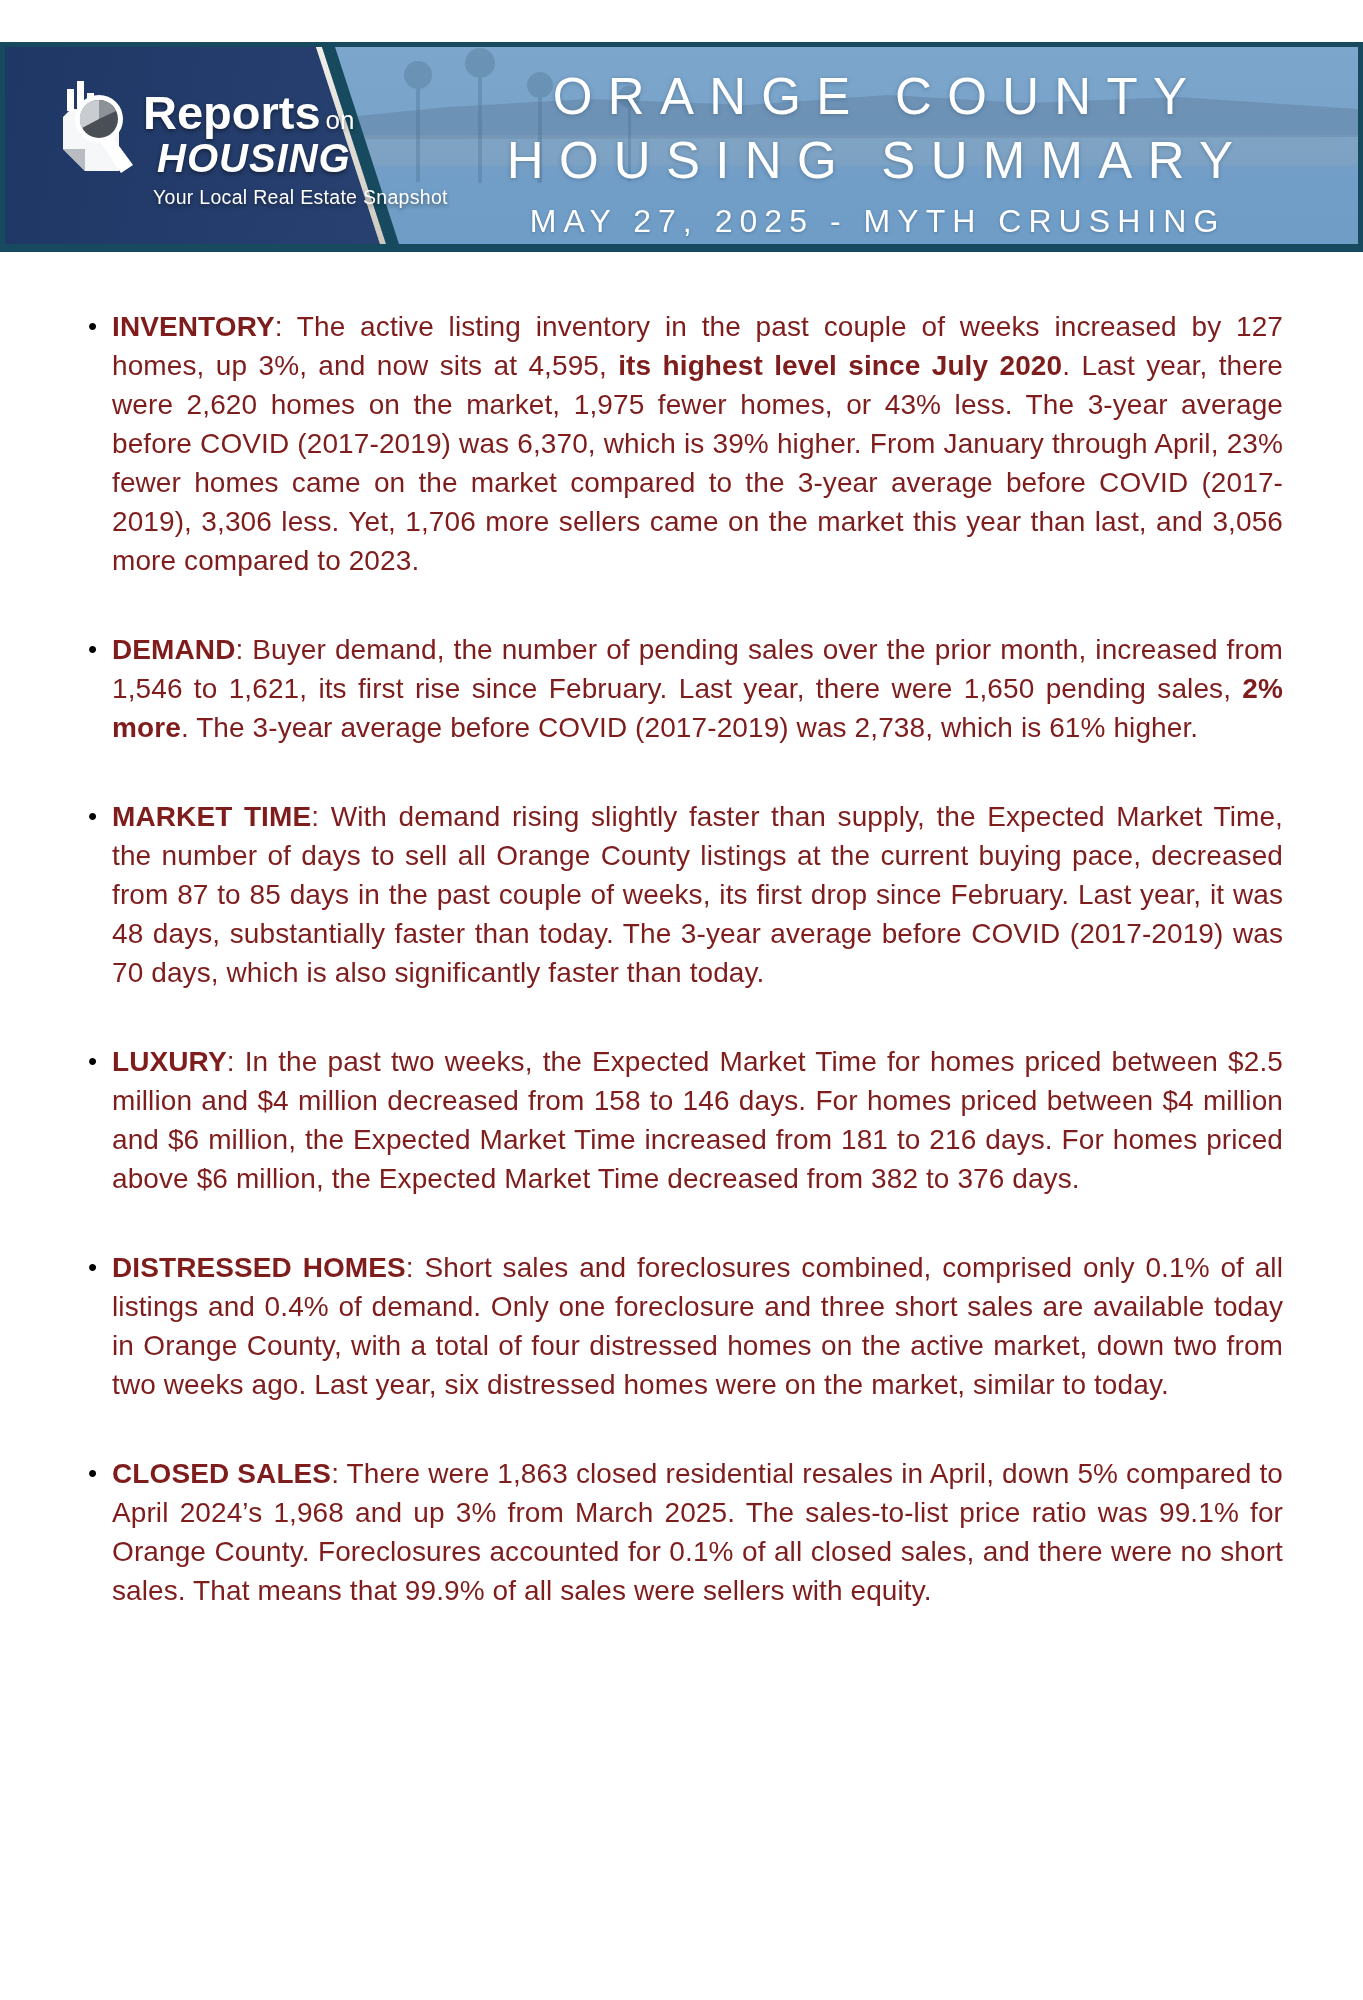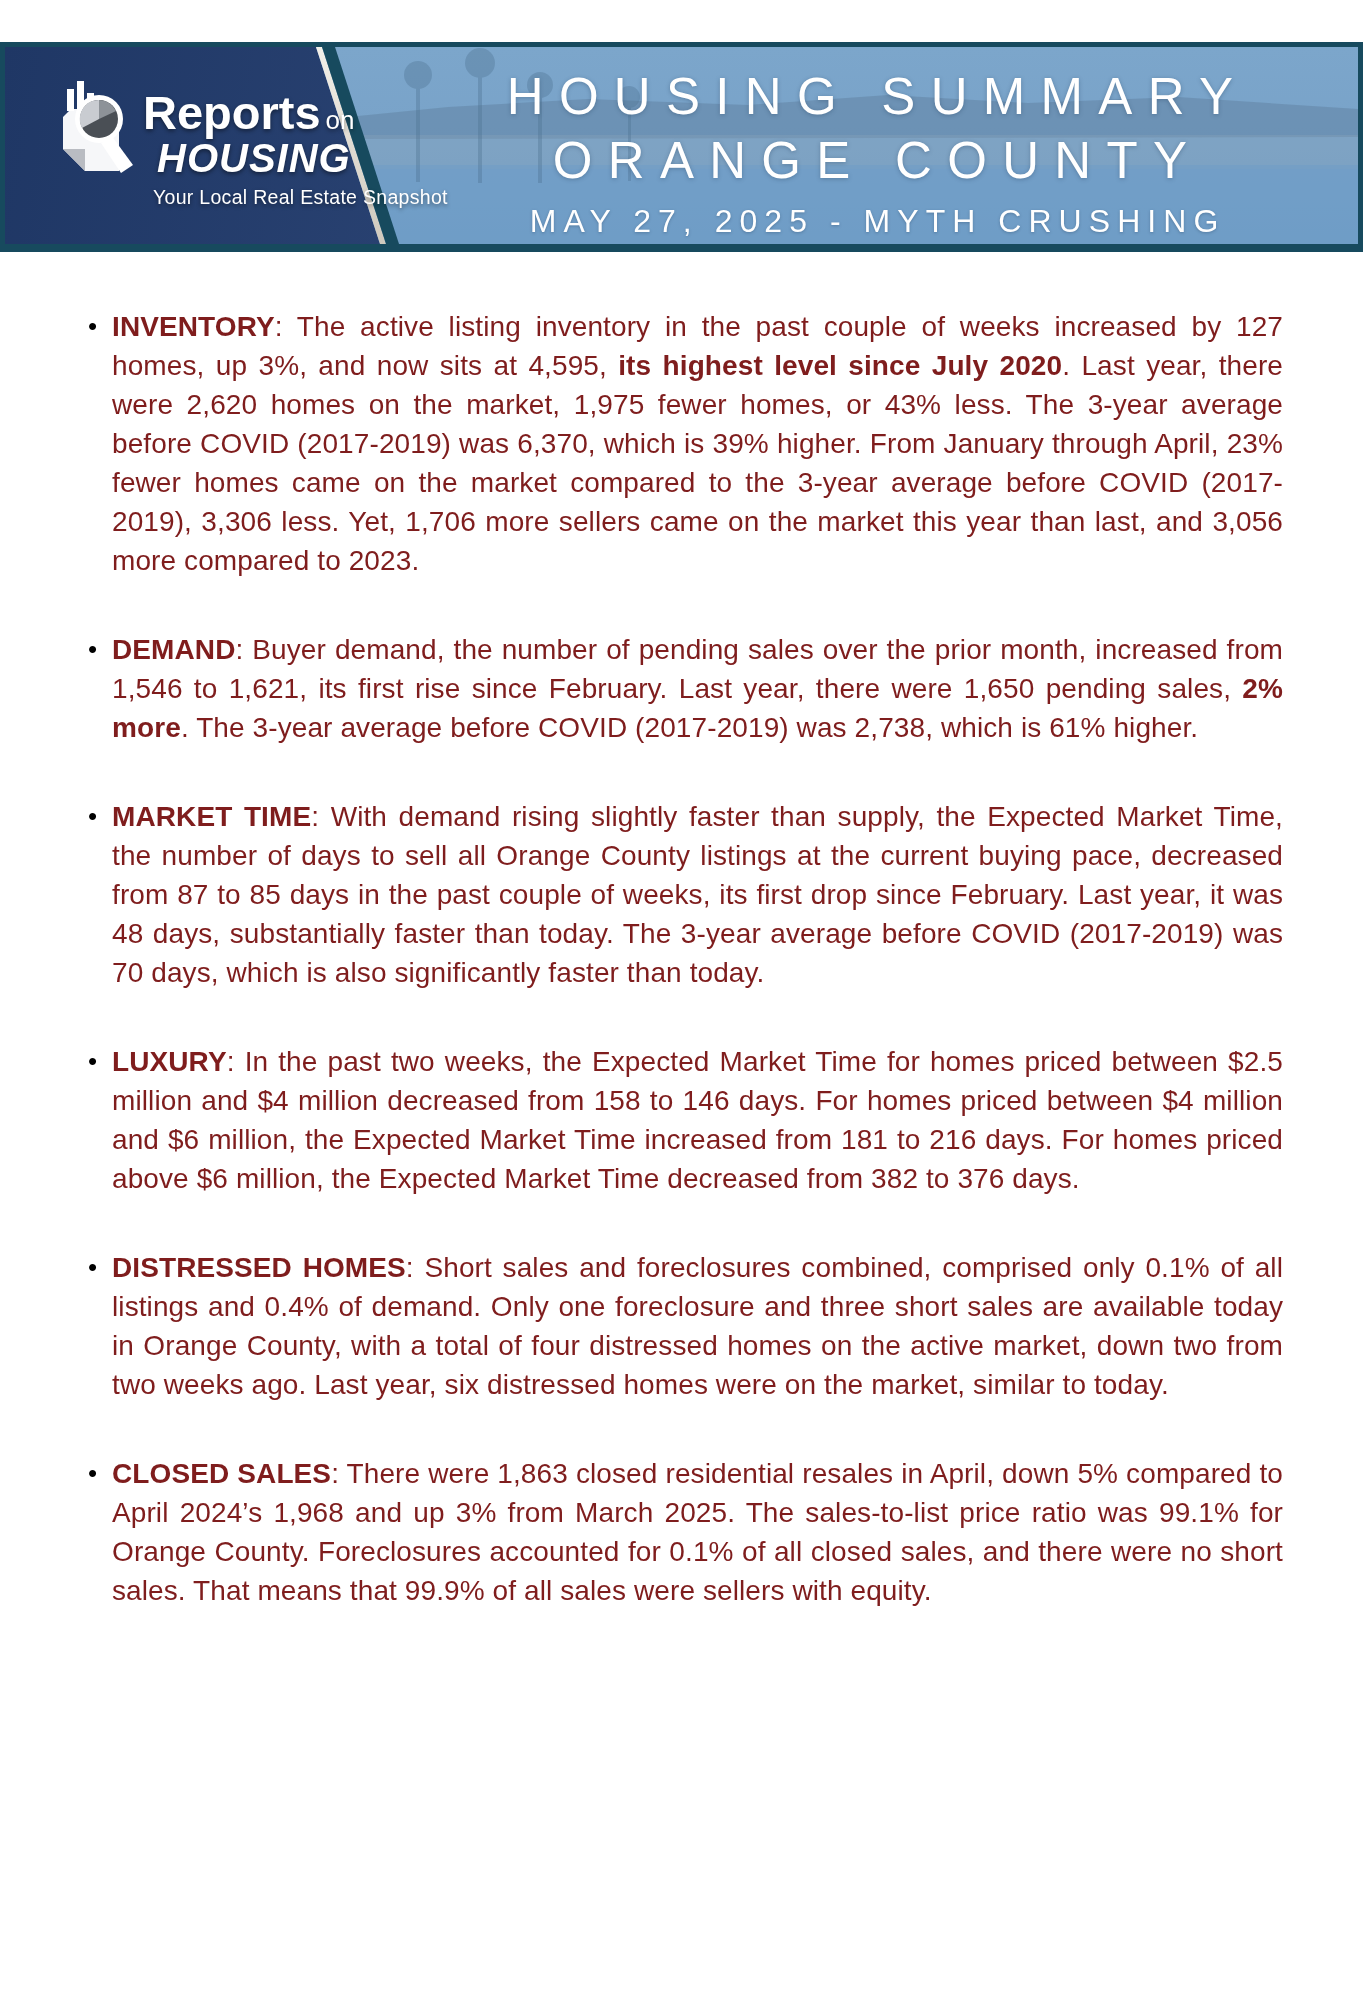--- a/index.html
+++ b/index.html
@@ -83,22 +83,22 @@
       <rect x="150" y="18" width="4" height="118"></rect>
       <circle cx="152" cy="16" r="15"></circle>
       <rect x="210" y="40" width="4" height="96"></rect>
       <circle cx="212" cy="38" r="13"></circle>
       <rect x="300" y="52" width="3" height="82"></rect>
       <circle cx="301" cy="50" r="11"></circle>
     </g>
   </svg>
 
   <div class="header-titles">
+    <div class="title-line">ORANGE COUNTY</div>
     <div class="title-line">HOUSING SUMMARY</div>
-    <div class="title-line">ORANGE COUNTY</div>
     <div class="subtitle-line">MAY 27, 2025 - MYTH CRUSHING</div>
   </div>
 
   <div class="header-left"></div>
   <div class="diag-line"></div>
   <div class="diag-band"></div>
 
   <div class="logo">
     <svg class="logo-icon" viewBox="0 0 100 130">
 

